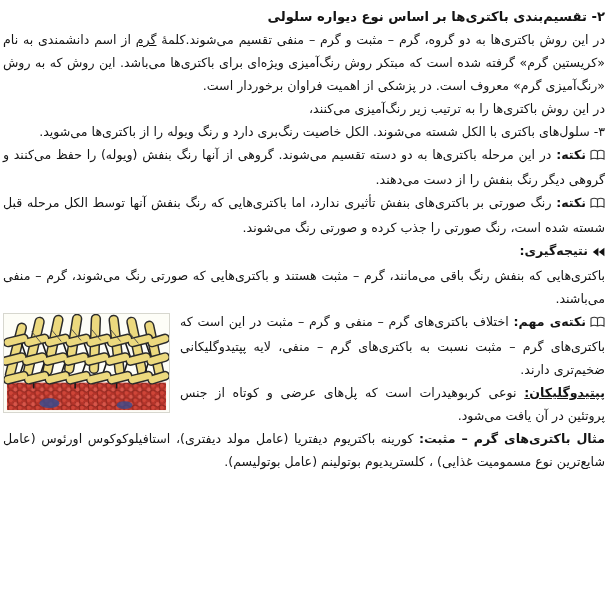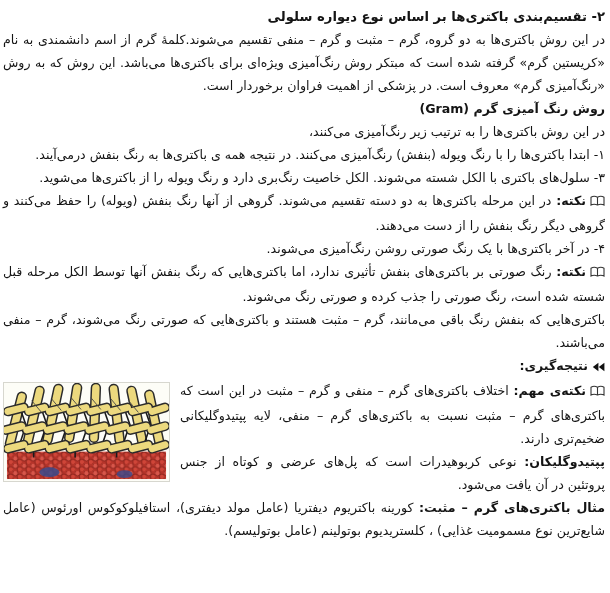--- a/index.html
+++ b/index.html
@@ -10,21 +10,21 @@
   }
   .doc{
     direction:rtl;
     padding:5px 5px 0 3px;
     font-size:12.6px;
     line-height:23px;
     text-align:justify;
   }
   p{margin:0;padding:0;}
   .b{font-weight:bold;}
-  .u{}
+  .u{text-decoration:underline;}
   .title{font-weight:bold;font-size:13.2px;}
   .icon{display:inline-block;vertical-align:-2px;margin-left:4px;}
   .fig{
     float:left;
     width:167px;height:100px;
     margin:3px 10px 4px 0;
     border:1px solid #d7d7cf;
     box-sizing:border-box;
     background:#fdfdf7;
   }
@@ -34,44 +34,41 @@
 </head>
 <body>
 
 <div class="doc">
 
   <p class="title">۲- تقسیم‌بندی باکتری‌ها بر اساس نوع دیواره سلولی</p>
 
   <p><span>در این روش باکتری‌ها به دو گروه، گرم – مثبت و گرم – منفی تقسیم می‌شوند.کلمهٔ </span><span class="u">گرم</span><span> از اسم دانشمندی به نام «کریستین گرم» گرفته شده است که مبتکر روش رنگ‌آمیزی ویژه‌ای برای باکتری‌ها می‌باشد. این روش که به روش «رنگ‌آمیزی گرم» معروف است. در پزشکی از اهمیت فراوان برخوردار است.</span></p>
 
 
-  <p class="b">روش رنگ آمیزی گرم (Gram)</p>
 
   <p>در این روش باکتری‌ها را به ترتیب زیر رنگ‌آمیزی می‌کنند،</p>
 
-  <p>۱- ابتدا باکتری‌ها را با رنگ ویوله (بنفش) رنگ‌آمیزی می‌کنند. در نتیجه همه ی باکتری‌ها به رنگ بنفش درمی‌آیند.</p>
   <p>۳- سلول‌های باکتری با الکل شسته می‌شوند. الکل خاصیت رنگ‌بری دارد و رنگ ویوله را از باکتری‌ها می‌شوید.</p>
 
   <p><span class="icon"><svg width="15" height="12" viewBox="0 0 15 12">
           <path d="M1 2.2 Q4.2 0.4 7.5 2.2 Q10.8 0.4 14 2.2 L14 10 Q10.8 8.4 7.5 10 Q4.2 8.4 1 10 Z" fill="none" stroke="#333" stroke-width="1.1"></path>
           <line x1="7.5" y1="2.2" x2="7.5" y2="10" stroke="#333" stroke-width="1.1"></line>
         </svg></span><span class="b">نکته:</span><span> در این مرحله باکتری‌ها به دو دسته تقسیم می‌شوند. گروهی از آنها رنگ بنفش (ویوله) را حفظ می‌کنند و گروهی دیگر رنگ بنفش را از دست می‌دهند.</span></p>
 
-  <p>۴- در آخر باکتری‌ها با یک رنگ صورتی روشن رنگ‌آمیزی می‌شوند.</p>
 
   <p><span class="icon"><svg width="15" height="12" viewBox="0 0 15 12">
           <path d="M1 2.2 Q4.2 0.4 7.5 2.2 Q10.8 0.4 14 2.2 L14 10 Q10.8 8.4 7.5 10 Q4.2 8.4 1 10 Z" fill="none" stroke="#333" stroke-width="1.1"></path>
           <line x1="7.5" y1="2.2" x2="7.5" y2="10" stroke="#333" stroke-width="1.1"></line>
         </svg></span><span class="b">نکته:</span><span> رنگ صورتی بر باکتری‌های بنفش تأثیری ندارد، اما باکتری‌هایی که رنگ بنفش آنها توسط الکل مرحله قبل شسته شده است، رنگ صورتی را جذب کرده و صورتی رنگ می‌شوند.</span></p>
 
-  <p>باکتری‌هایی که بنفش رنگ باقی می‌مانند، گرم – مثبت هستند و باکتری‌هایی که صورتی رنگ می‌شوند، گرم – منفی می‌باشند.</p>
-
   <p><span class="icon"><svg width="13" height="10" viewBox="0 0 13 10">
           <path d="M6.4 0.8 L0.8 5 L6.4 9.2 Z M12.4 0.8 L6.8 5 L12.4 9.2 Z" fill="#111"></path>
         </svg></span><span class="b">نتیجه‌گیری:</span></p>
+
+  <p>باکتری‌هایی که بنفش رنگ باقی می‌مانند، گرم – مثبت هستند و باکتری‌هایی که صورتی رنگ می‌شوند، گرم – منفی می‌باشند.</p>
 
   <div class="fig">
     <svg viewBox="0 0 167 100" preserveAspectRatio="none">
       <defs>
         <pattern id="mem" width="9" height="7.5" patternUnits="userSpaceOnUse">
           <rect width="9" height="7.5" fill="#b5342a"></rect>
           <circle cx="2.4" cy="2" r="2.7" fill="#d8564a" stroke="#7e1d16" stroke-width="0.8"></circle>
           <circle cx="6.9" cy="5.6" r="2.7" fill="#cf4538" stroke="#7e1d16" stroke-width="0.8"></circle>
         </pattern>
       </defs>

